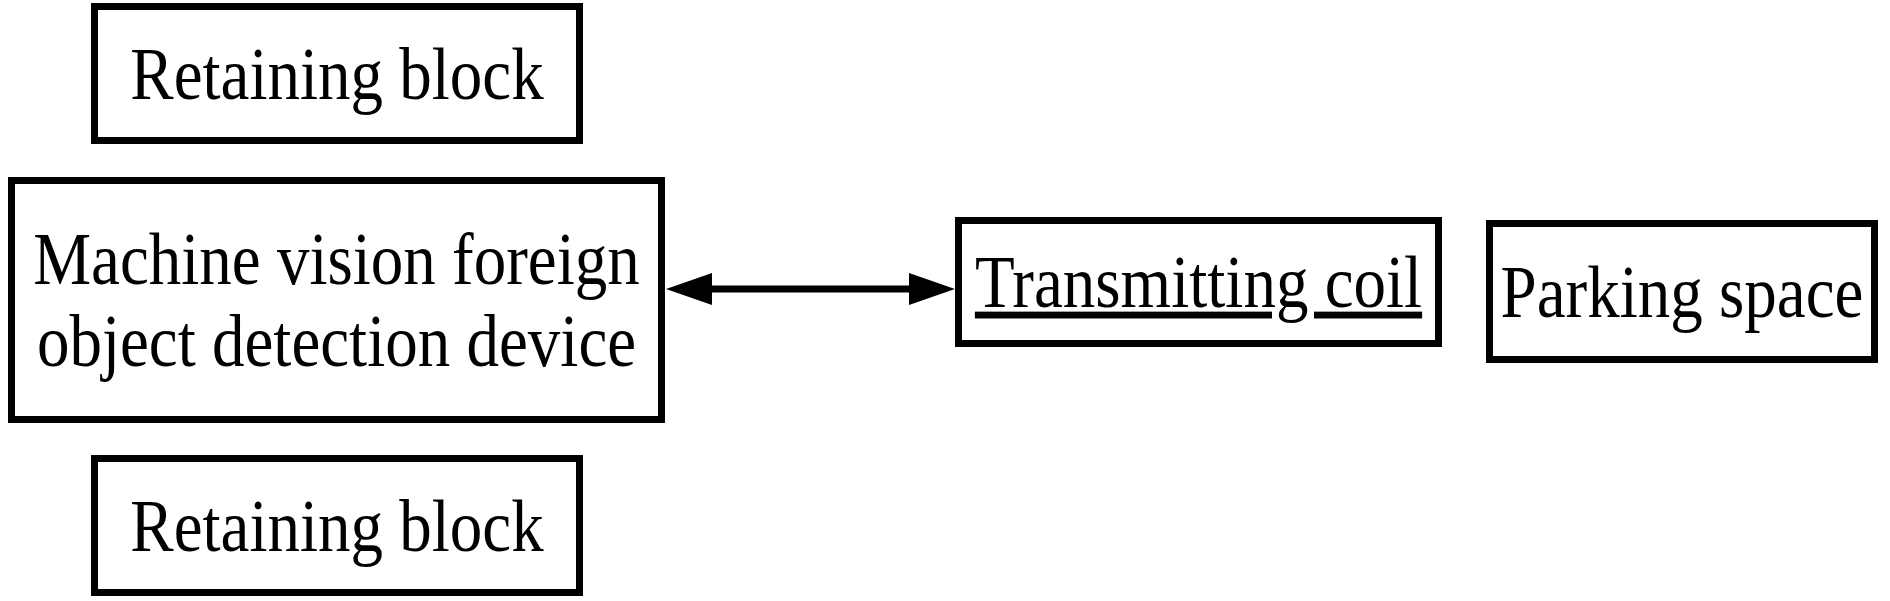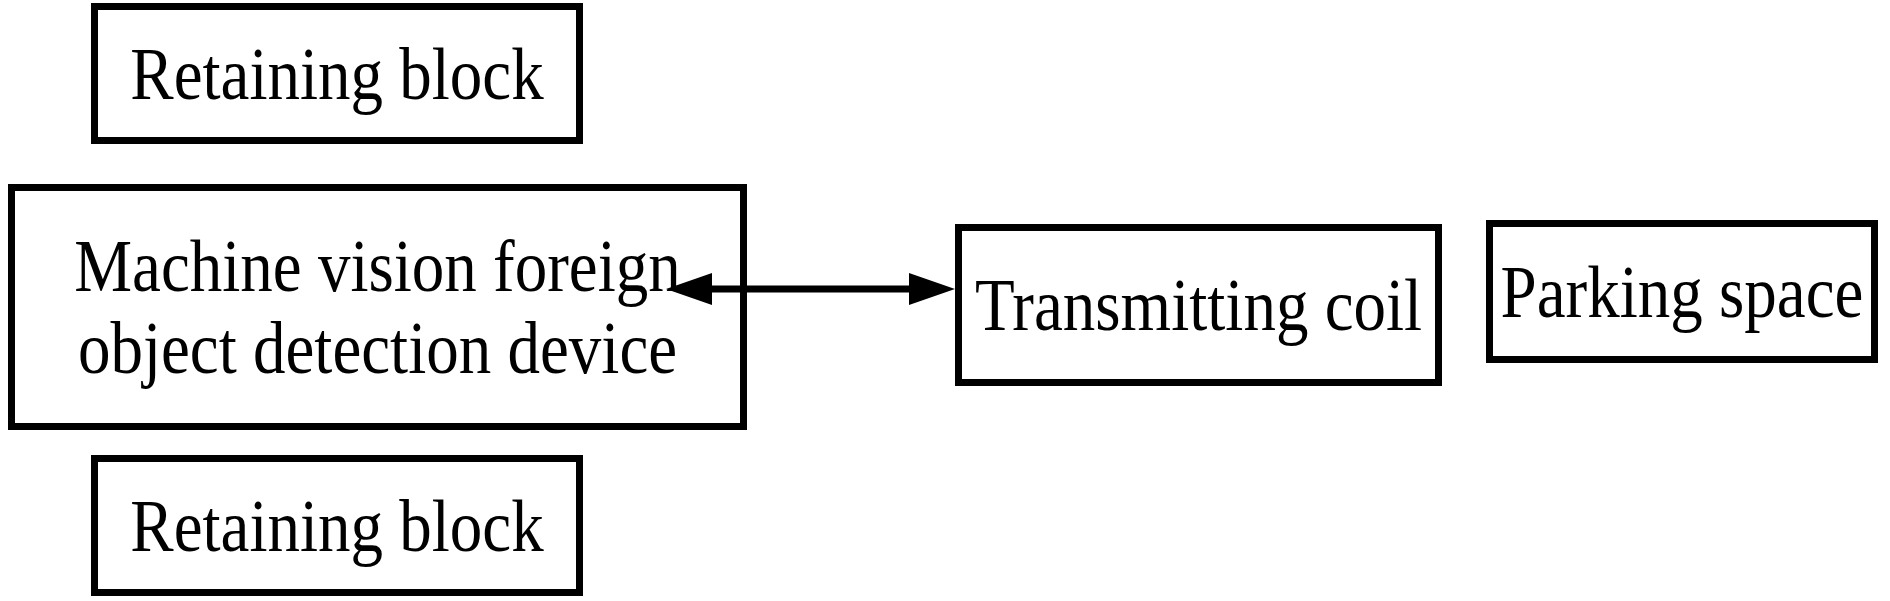--- a/index.html
+++ b/index.html
@@ -29,23 +29,23 @@
   .box-label {
     display: inline-block;
     font-size: 65px;
     line-height: 72px;
     white-space: nowrap;
     transform: scaleY(1.14);
     transform-origin: center;
   }
   
   .retaining-top    { left: 91px;   top: 3px;   width: 492px; height: 141px; }
-  .device           { left: 8px;    top: 177px; width: 739px; height: 246px; margin-top: 7px; }
+  .device           { left: 8px;    top: 177px; width: 657px; height: 246px; }
   .retaining-bottom { left: 91px;   top: 455px; width: 492px; height: 141px; }
-  .transmitting     { left: 955px;  top: 224px; width: 487px; height: 162px; }
+  .transmitting     { left: 955px;  top: 217px; width: 487px; height: 130px; text-decoration: underline; }
   .parking          { left: 1486px; top: 220px; width: 392px; height: 143px; }
 
   .dim-arrow {
     position: absolute;
     left: 666px;
     top: 267px;
     width: 289px;
     height: 44px;
   }
   .dim-label {

